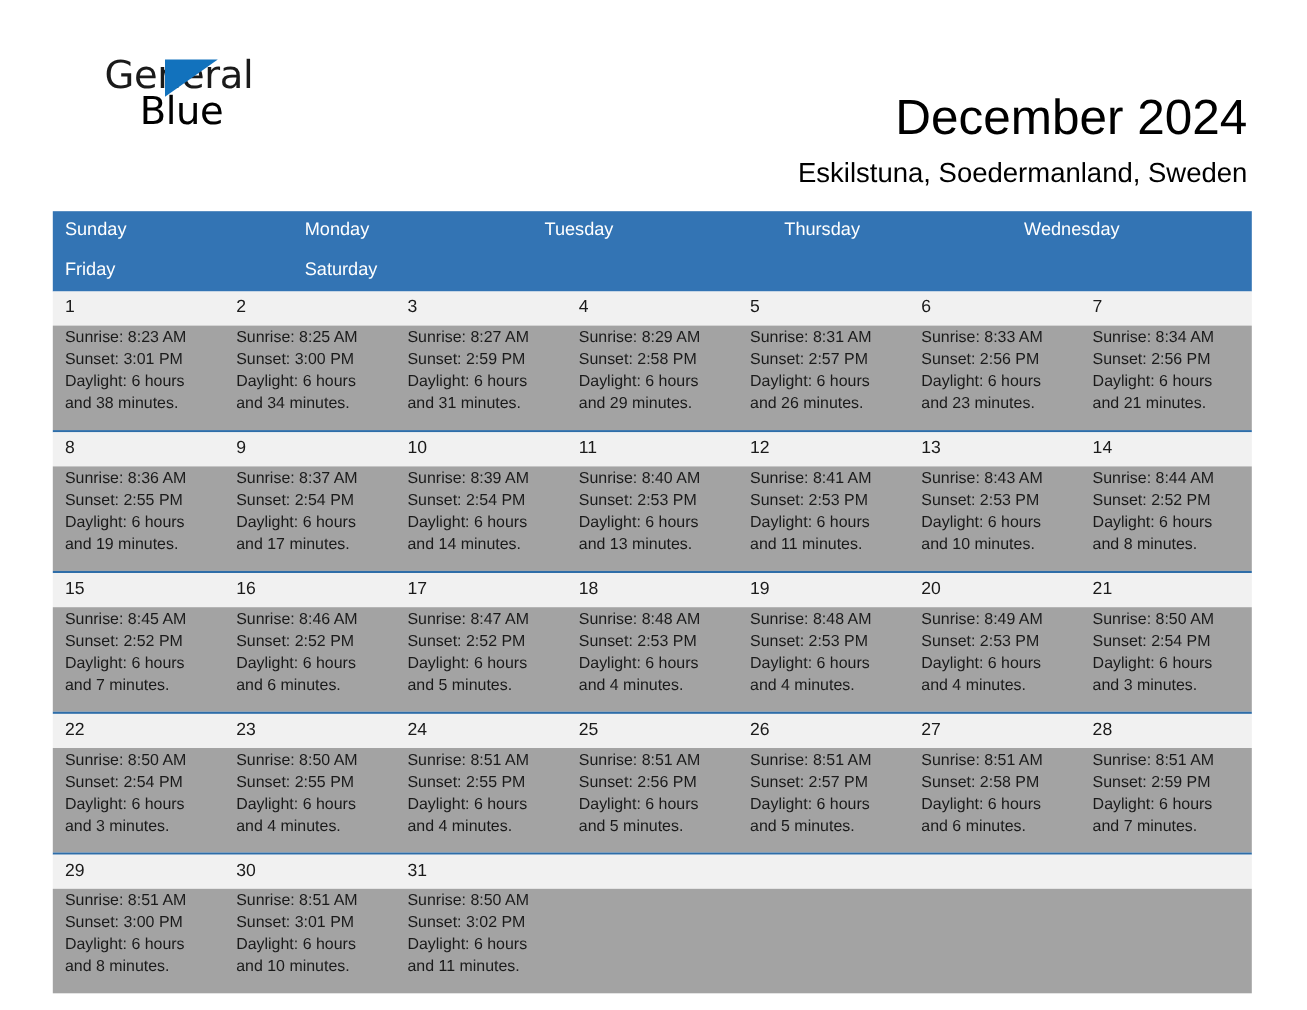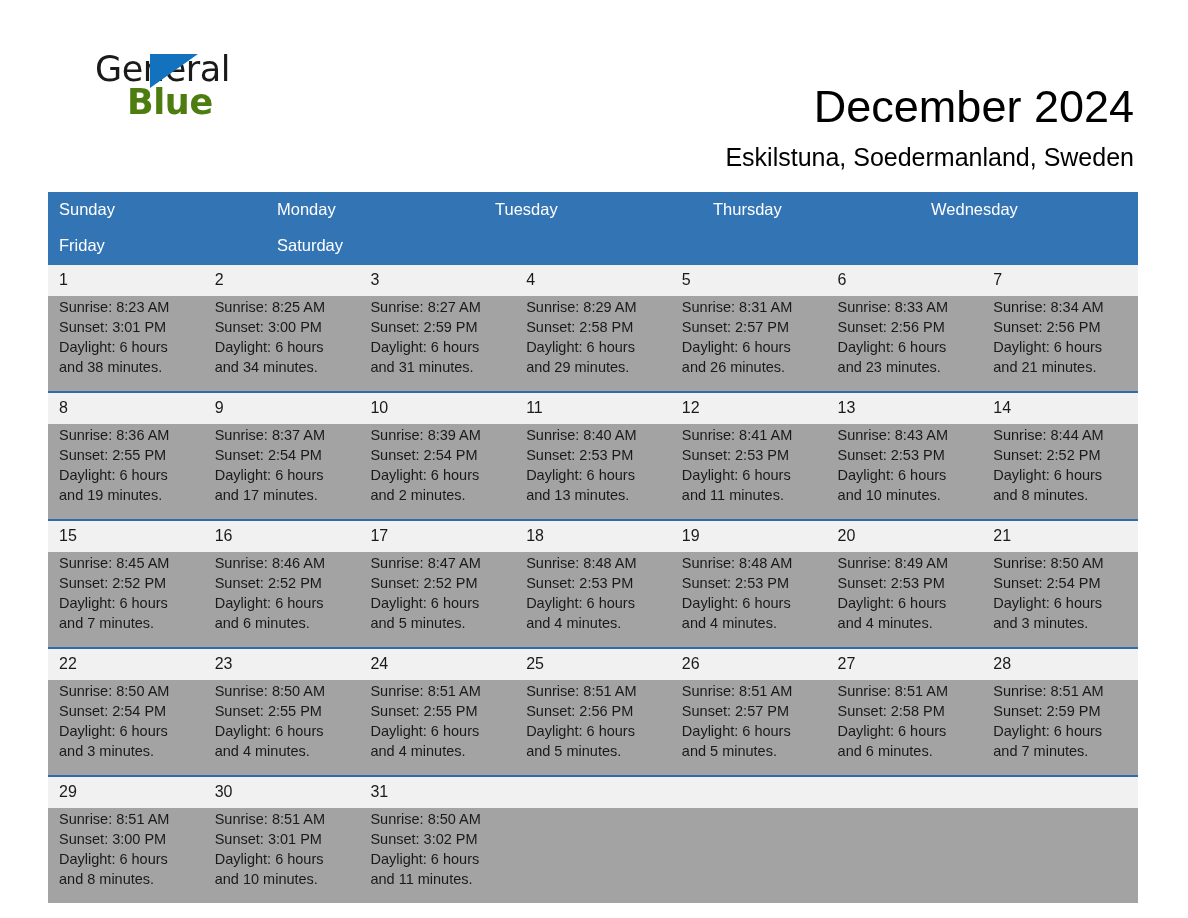--- a/index.html
+++ b/index.html
@@ -43,23 +43,23 @@
     font-weight: 400;
     line-height: 1;
     margin-left: 40px;
   }
   .brand-blue {
     position: absolute;
     left: 72px;
     top: 33px;
     font-size: 35px;
     letter-spacing: -0.4px;
-    color: #4d7c0f;
+    color: #000000;
     font-family: "DejaVu Sans", sans-serif;
-    font-weight: 700;
+    font-weight: 400;
     line-height: 1;
   }
   .brand-triangle {
     position: absolute;
     left: 95px;
     top: 2px;
     width: 0;
     height: 0;
     border-left: 48px solid #1272bd;
     border-bottom: 34px solid transparent;
@@ -255,21 +255,21 @@
           <div class="detail-cell">
             <div class="detail-line">Sunrise: 8:37 AM</div>
             <div class="detail-line">Sunset: 2:54 PM</div>
             <div class="detail-line">Daylight: 6 hours</div>
             <div class="detail-line">and 17 minutes.</div>
           </div>
           <div class="detail-cell">
             <div class="detail-line">Sunrise: 8:39 AM</div>
             <div class="detail-line">Sunset: 2:54 PM</div>
             <div class="detail-line">Daylight: 6 hours</div>
-            <div class="detail-line">and 2 minutes.</div>
+            <div class="detail-line">and 14 minutes.</div>
           </div>
           <div class="detail-cell">
             <div class="detail-line">Sunrise: 8:40 AM</div>
             <div class="detail-line">Sunset: 2:53 PM</div>
             <div class="detail-line">Daylight: 6 hours</div>
             <div class="detail-line">and 13 minutes.</div>
           </div>
           <div class="detail-cell">
             <div class="detail-line">Sunrise: 8:41 AM</div>
             <div class="detail-line">Sunset: 2:53 PM</div>

